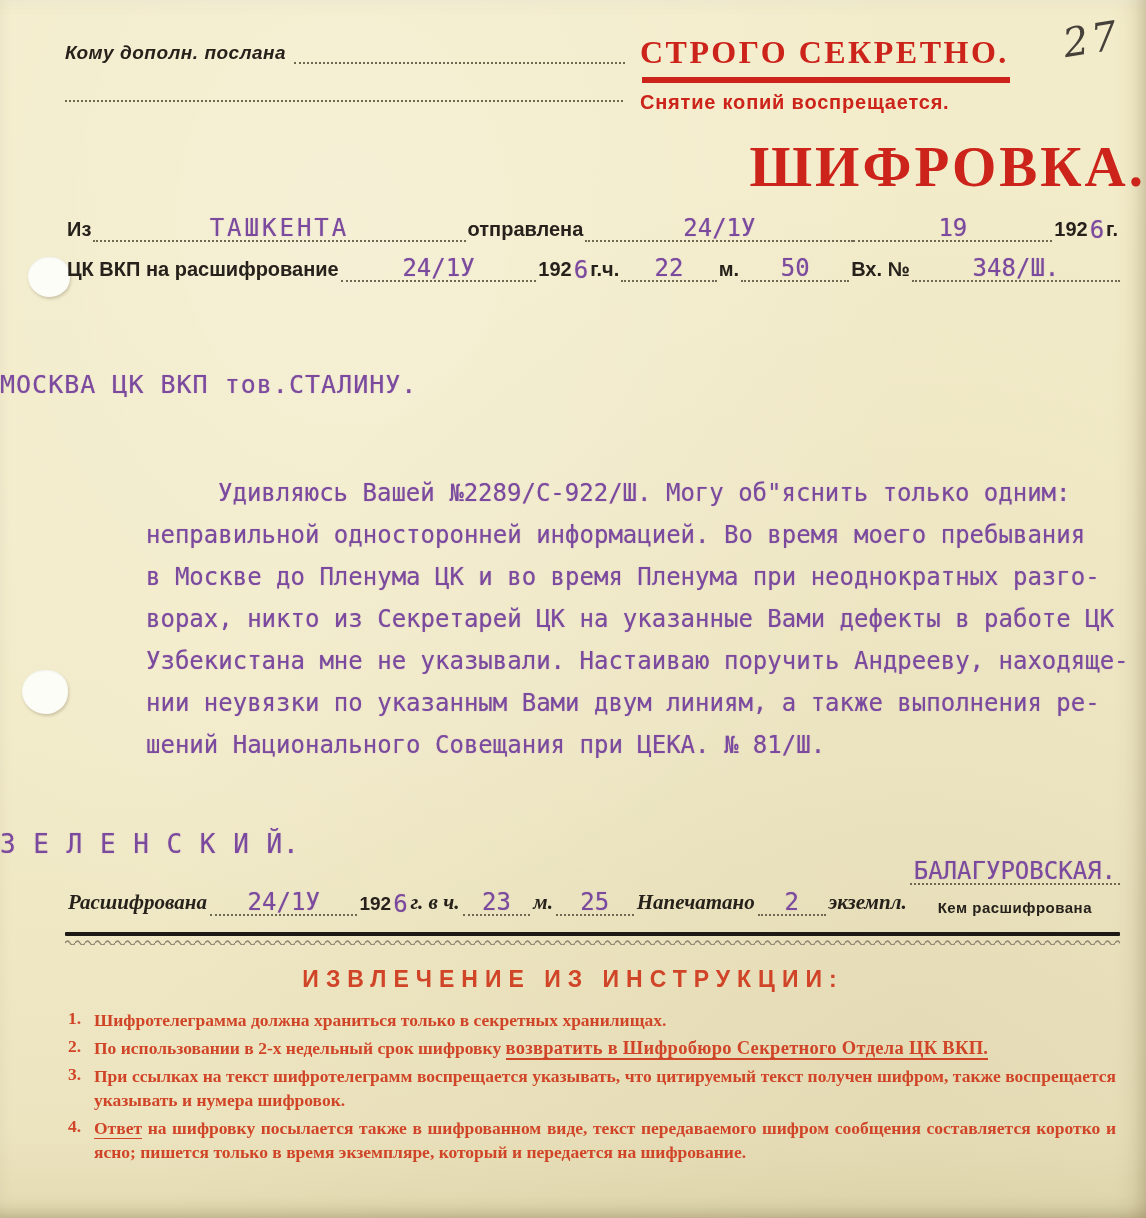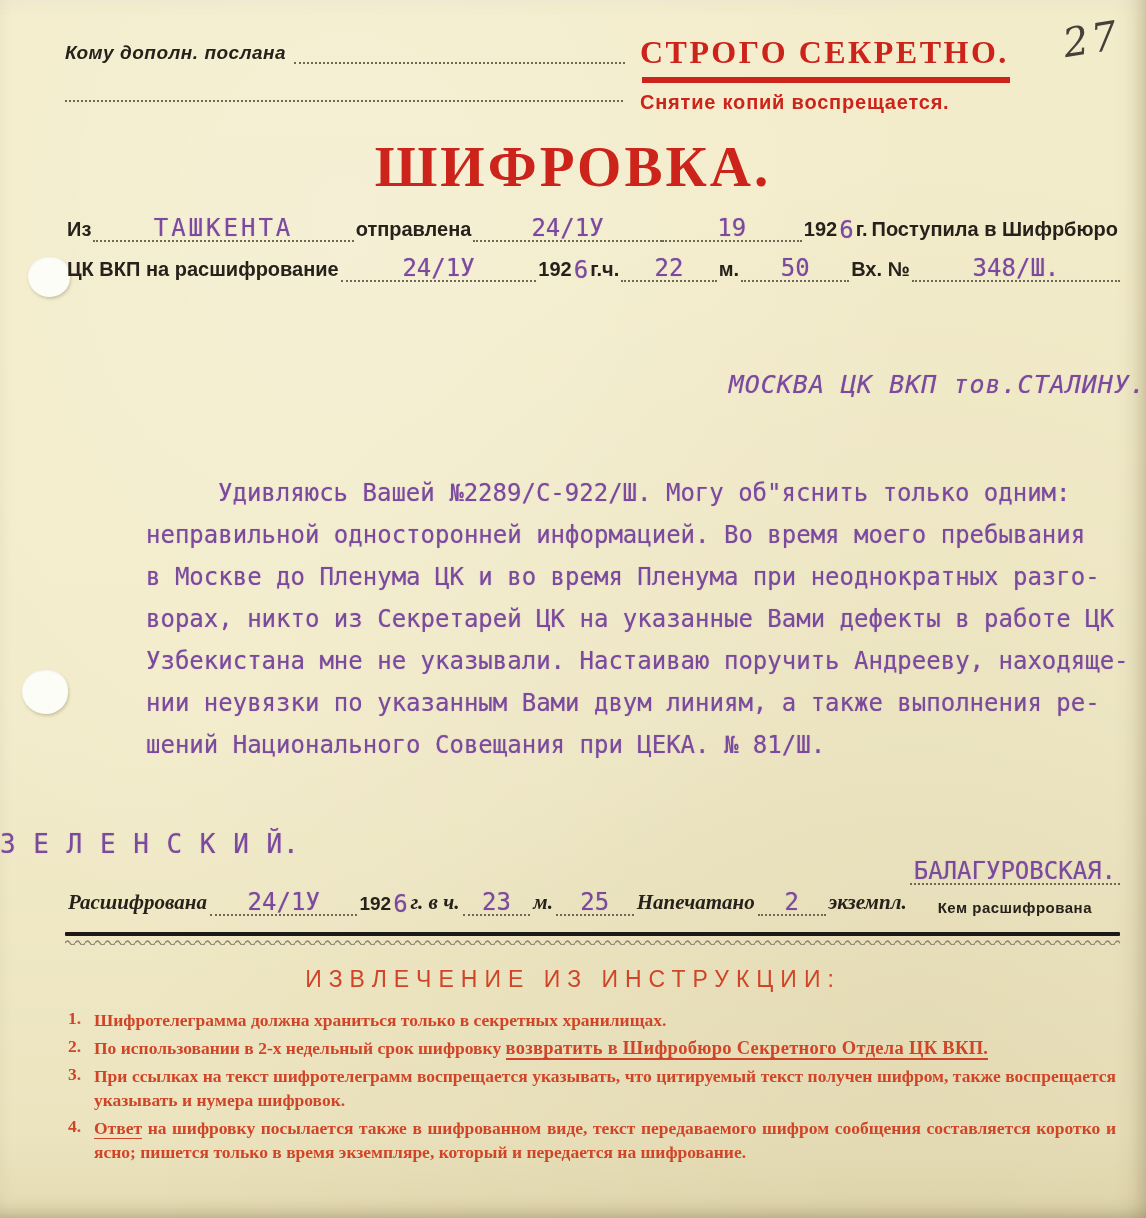--- a/index.html
+++ b/index.html
@@ -31,34 +31,34 @@
   .dotfill{flex:1;border-bottom:2px dotted var(--dots);margin-left:8px;min-height:22px;}
   .hdr-dot2{position:absolute;left:65px;top:74px;width:558px;border-bottom:2px dotted var(--dots);height:26px;}
   .hdr-right{position:absolute;left:640px;top:34px;width:372px;text-align:left;}
   .topsecret{font-family:"Liberation Serif",serif;font-weight:bold;font-size:32px;
              color:var(--red);letter-spacing:2.5px;white-space:nowrap;}
   .redbar{height:6px;background:var(--red);margin:6px 2px 8px 2px;}
   .nocopies{font-weight:bold;font-size:20px;color:var(--red);letter-spacing:.8px;white-space:nowrap;}
   .pencil{position:absolute;right:26px;top:16px;font-family:"DejaVu Serif",serif;font-style:italic;
           font-size:40px;color:#45413a;transform:rotate(-9deg);letter-spacing:3px;}
 
-  .doc-title{position:absolute;left:0;right:0;top:134px;text-align:center;
+  .doc-title{position:absolute;left:0;right:0;top:134px;text-align:right;
              font-family:"Liberation Serif",serif;font-weight:bold;font-size:57px;
              color:var(--red);letter-spacing:3px;}
 
   
   .form{position:absolute;left:65px;right:26px;top:202px;}
   .frow{display:flex;align-items:flex-end;height:40px;}
   .flabel{font-weight:bold;font-size:20px;white-space:nowrap;padding:0 2px 1px 2px;}
   .fill{border-bottom:2px dotted var(--dots);text-align:center;padding:0 4px;}
   .typed{font-family:"DejaVu Sans Mono",monospace;color:var(--purple);font-size:24px;
          text-shadow:0 0 1px rgba(123,74,158,.55);white-space:nowrap;line-height:1;}
   .sp{letter-spacing:3px;}
 
-  .address{position:absolute;left:0;right:0;top:372px;text-align:right;font-style:italic;}
+  .address{position:absolute;left:0;right:0;top:372px;text-align:left;}
   .address .typed{font-size:25px;letter-spacing:1px;}
 
   .body-text{position:absolute;left:114px;right:40px;top:472px;}
   .bline{font-family:"DejaVu Sans Mono",monospace;color:var(--purple);font-size:24px;
          line-height:42px;white-space:nowrap;text-shadow:0 0 1px rgba(123,74,158,.55);margin-left:32px;}
   .bline.indent{text-indent:72px;}
 
   .signature{position:absolute;left:0;right:0;top:831px;text-align:left;}
   .signature .typed{font-size:26px;letter-spacing:1px;}
 
@@ -70,21 +70,21 @@
   .plain-label{font-weight:bold;font-size:19px;white-space:nowrap;padding:0 2px 1px 2px;}
   .typist-col{display:flex;flex-direction:column;flex:2.1;}
   .typist-col .fill{display:block;}
   .caption{font-weight:bold;font-size:15px;text-align:center;margin-top:14px;letter-spacing:.5px;}
 
   .divider{position:absolute;left:65px;right:26px;top:932px;}
   .divider-bar{height:4px;background:#1d1a15;border-radius:1px;}
   .wave{display:block;margin-top:1px;}
 
   .inst-title{position:absolute;left:0;right:0;top:966px;text-align:center;
-              font-weight:normal;font-size:23px;color:var(--red2);letter-spacing:7px;}
+              font-weight:bold;font-size:23px;color:var(--red2);letter-spacing:7px;}
   .inst-list{position:absolute;left:68px;right:30px;top:1008px;color:var(--red2);
              font-family:"Liberation Serif",serif;font-weight:bold;font-size:17.5px;}
   .inst-item{display:flex;margin-bottom:4px;}
   .inst-num{width:26px;flex:0 0 26px;}
   .inst-text{flex:1;text-align:justify;line-height:24px;}
   .inst-strong{font-weight:bold;border-bottom:2px solid var(--red2);font-size:18.5px;letter-spacing:.3px;}
   .inst-underline{border-bottom:1.5px solid var(--red2);}
 </style>
 </head>
 <body>
@@ -115,21 +115,20 @@
   <div class="form">
     <div class="frow">
       <span class="flabel">Из</span>
       <span class="fill" style="flex:2.1"><span class="typed sp">ТАШКЕНТА</span></span>
       <span class="flabel">отправлена</span>
       <span class="fill" style="flex:1.5"><span class="typed">24/1У</span></span>
       <span class="fill" style="flex:1.1"><span class="typed">19</span></span>
       <span class="flabel">192</span>
       <span class="typed">6</span>
       <span class="flabel">г.</span>
-      <span class="flabel">Поступила в Шифрбюро</span>
     </div>
     <div class="frow">
       <span class="flabel">ЦК ВКП на расшифрование</span>
       <span class="fill" style="flex:1.5"><span class="typed">24/1У</span></span>
       <span class="flabel">192</span>
       <span class="typed">6</span>
       <span class="flabel">г.ч.</span>
       <span class="fill" style="flex:.7"><span class="typed">22</span></span>
       <span class="flabel">м.</span>
       <span class="fill" style="flex:.8"><span class="typed">50</span></span>

